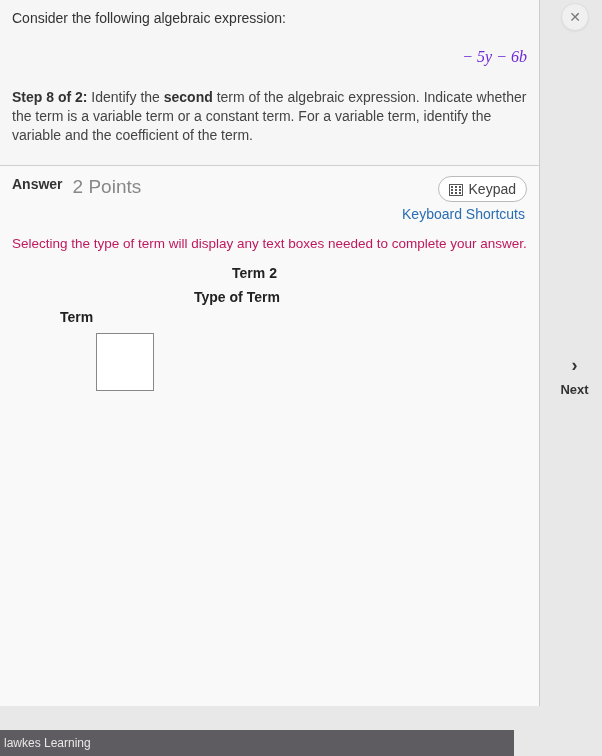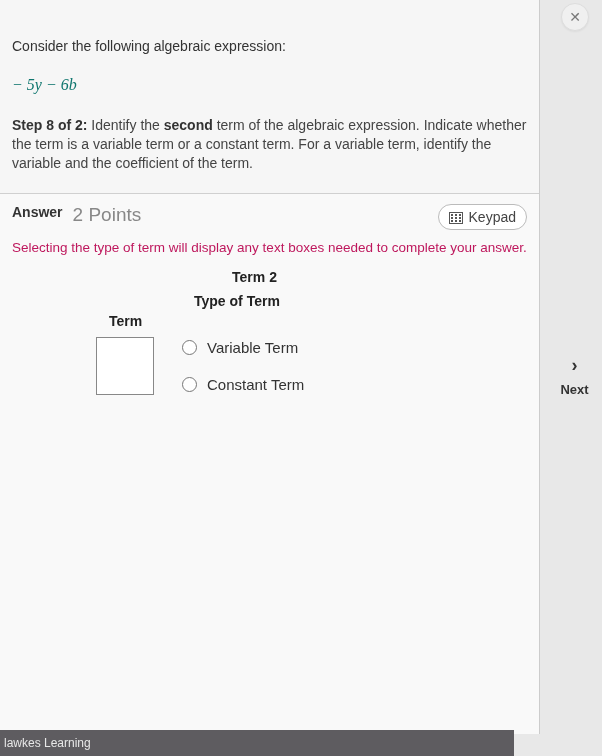--- a/index.html
+++ b/index.html
@@ -31,29 +31,28 @@
       color: #777;
       font-size: 14px;
       line-height: 26px;
       text-align: center;
       cursor: pointer;
       box-shadow: 0 1px 2px rgba(0,0,0,0.05);
     }
     .question-block {
       padding: 10px 12px 20px 12px;
       border-bottom: 1px solid #d0d0d0;
-      margin-top: 28px;
     }
     .intro { font-size: 14px; color: #333; margin-bottom: 22px; }
     .expression {
-      text-align: left;
+      text-align: right;
       font-family: "Times New Roman", serif;
       font-style: italic;
       font-size: 16px;
-      color: #0f766e;
+      color: #6d28d9;
       margin-bottom: 22px;
     }
     .step-line { font-size: 14px; color: #444; line-height: 1.35; }
     .step-label { font-weight: 700; color: #333; }
     .bold-word { font-weight: 700; color: #333; }
     .answer-bar {
       display: flex;
       padding: 10px 12px 2px 12px;
       position: relative;
     }
@@ -81,21 +80,21 @@
       cursor: pointer;
     }
     .helper-text {
       font-size: 13.5px;
       color: #be185d;
       padding: 8px 0 14px 12px;
     }
     .term-area { padding: 0 24px; }
     .term2-title { text-align: center; font-weight: 700; font-size: 14px; margin-left: -30px; margin-bottom: 8px; }
     .type-title { font-weight: 700; font-size: 14px; margin-left: 170px; margin-bottom: 4px; }
-    .term-title { font-weight: 700; font-size: 14px; margin-left: 85px; margin-bottom: 8px; }
+    .term-title { font-weight: 700; font-size: 14px; margin-left: 36px; margin-bottom: 8px; }
     .row {
       display: flex;
       align-items: center;
       gap: 28px;
       margin-left: 72px;
     }
     .term-input {
       width: 58px;
       height: 58px;
       border: 1px solid #888;
@@ -167,39 +166,30 @@
               <rect x="6" y="5" width="2" height="2" fill="#555"></rect>
               <rect x="10" y="5" width="2" height="2" fill="#555"></rect>
             <rect x="2" y="8" width="2" height="2" fill="#555"></rect>
               <rect x="6" y="8" width="2" height="2" fill="#555"></rect>
               <rect x="10" y="8" width="2" height="2" fill="#555"></rect>
           </svg>
         </span>
         <span>Keypad</span>
       </button>
     </div>
+    <div class="shortcut-link">Keyboard Shortcuts</div>
 
     <div class="helper-text">Selecting the type of term will display any text boxes needed to complete your answer.</div>
 
     <div class="term-area">
       <div class="term2-title">Term 2</div>
       <div class="type-title">Type of Term</div>
       <div class="term-title">Term</div>
       <div class="row">
         <input type="text" class="term-input" value="" style="">
-        <div class="radio-group">
-          <label class="radio-item">
-            <span class="radio-circle"></span>
-            <span>Variable Term</span>
-          </label>
-          <label class="radio-item">
-            <span class="radio-circle"></span>
-            <span>Constant Term</span>
-          </label>
-        </div>
       </div>
     </div>
   </div>
 </div>
 
 <div class="next-panel">
   <div class="next-chevron">›</div>
   <div class="next-label">Next</div>
 </div>
 

